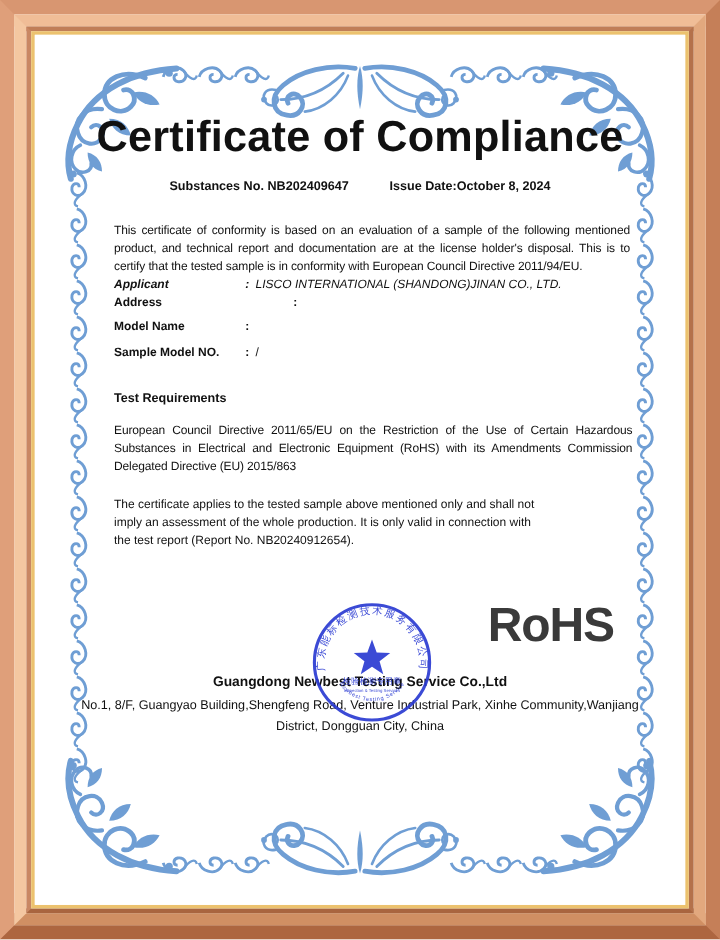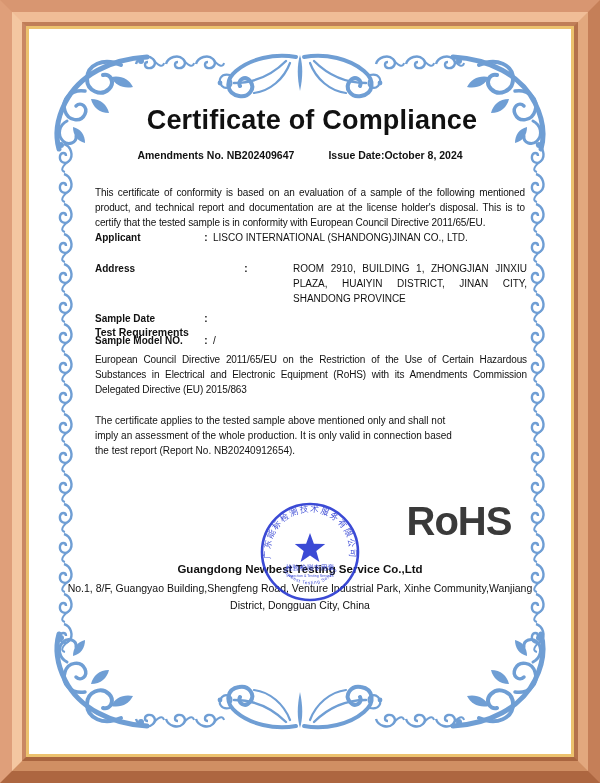--- a/index.html
+++ b/index.html
@@ -9,31 +9,31 @@
   body{width:600px;height:783px;font-family:"Liberation Sans",sans-serif;overflow:hidden;background:#fff;}
   .scene{position:relative;width:600px;height:783px;}
   
   .f{position:absolute;box-sizing:border-box;}
   .f1{inset:0;border:12px solid;border-color:#d89671 #c57f58 #ad6640 #df9f7a;}
   .f2{inset:12px;border:10px solid;border-color:#f0bd97 #e2a87e #d08f63 #f4c7a1;}
   .f3{inset:22px;border:4px solid;border-color:#c07e58 #b4714b #a9653f #c98763;}
   .f4{inset:26px;border:3px solid var(--gold);}
   .paper{position:absolute;inset:29px;background:#ffffff;}
   #ornament{position:absolute;left:10px;top:10px;width:522px;height:705px;}
-  .title{position:absolute;left:0;top:64px;width:100%;margin:12px;text-align:center;
-         font-size:27px;font-weight:bold;color:#111;letter-spacing:.2px;}
+  .title{position:absolute;left:0;top:64px;width:100%;margin:0;text-align:center;
+         font-size:36px;font-weight:bold;color:#111;letter-spacing:.2px;}
   .certline{position:absolute;left:0;top:120px;width:100%;text-align:center;
             font-size:10.5px;font-weight:bold;color:#111;}
   .certline .gap{display:inline-block;width:34px;}
   .certline span{white-space:pre;}
   .intro{position:absolute;left:66px;top:146px;width:430px;font-size:10px;line-height:15px;
          color:#111;text-align:justify;letter-spacing:-0.1px;}
   .fields{position:absolute;left:66px;top:201px;width:432px;font-size:10px;line-height:15px;color:#111;}
   .frow{display:flex;align-items:flex-start;}
-  .frow.m4{margin-bottom:16px;} .frow.m5{margin-bottom:5px;gap:40px;} .frow.m7{margin-bottom:7px;}
+  .frow.m4{margin-bottom:0;font-style:italic;} .frow.m5{margin-bottom:5px;gap:40px;} .frow.m7{margin-bottom:7px;}
   .flabel{flex:0 0 104px;font-weight:bold;}
   .fcolon{flex:0 0 14px;font-weight:bold;text-align:center;}
   .fvalue{flex:1;text-align:justify;}
   .tr-head{position:absolute;left:66px;top:297px;font-size:10.5px;font-weight:bold;color:#111;}
   .tr-body{position:absolute;left:66px;top:313px;width:432px;font-size:10px;line-height:15px;
            color:#111;text-align:justify;letter-spacing:-0.1px;}
   .validity{position:absolute;left:66px;top:374px;width:362px;font-size:10px;line-height:15px;color:#111;}
   .rohs{position:absolute;left:355px;top:470px;width:150px;text-align:center;
         font-size:40px;font-weight:bold;color:var(--rohs);letter-spacing:-1px;}
   #seal{position:absolute;left:226px;top:468px;width:110px;height:110px;opacity:.92;z-index:3;}
@@ -135,51 +135,50 @@
           <use href="#corner" transform="translate(12,693) scale(1,-1)"></use>
           <use href="#corner" transform="translate(510,693) scale(-1,-1)"></use>
           <use href="#medallion" transform="translate(261,14)"></use>
           <use href="#medallion" transform="translate(261,691) scale(1,-1)"></use>
         </g>
     </svg>
 
     <h1 class="title">Certificate of Compliance</h1>
 
     <div class="certline">
-      <span>Amendments No.</span><span> </span><span>NB202409647</span><span class="gap"></span><span>Issue Date:</span><span>October 8, 2024</span>
+      <span>Substances No.</span><span> </span><span>NB202409647</span><span class="gap"></span><span>Issue Date:</span><span>October 8, 2024</span>
     </div>
 
-    <p class="intro">This certificate of conformity is based on an evaluation of a sample of the following mentioned product, and technical report and documentation are at the license holder's disposal. This is to certify that the tested sample is in conformity with European Council Directive 2011/65/EU.</p>
+    <p class="intro">This certificate of conformity is based on an evaluation of a sample of the following mentioned product, and technical report and documentation are at the license holder's disposal. This is to certify that the tested sample is in conformity with European Council Directive 2011/94/EU.</p>
 
     <div class="fields">
       <div class="frow m4">
         <span class="flabel">Applicant</span>
         <span class="fcolon">:</span>
         <span class="fvalue">LISCO INTERNATIONAL (SHANDONG)JINAN CO., LTD.</span>
       </div>
       <div class="frow m5">
         <span class="flabel">Address</span>
         <span class="fcolon">:</span>
-        <span class="fvalue">ROOM 2910, BUILDING 1, ZHONGJIAN JINXIU PLAZA, HUAIYIN DISTRICT, JINAN CITY, SHANDONG PROVINCE</span>
       </div>
       <div class="frow m7">
-        <span class="flabel">Sample Date</span>
+        <span class="flabel">Model Name</span>
         <span class="fcolon">:</span>
       </div>
       <div class="frow">
         <span class="flabel">Sample Model NO.</span>
         <span class="fcolon">:</span>
         <span class="fvalue">/</span>
       </div>
     </div>
 
     <div class="tr-head">Test Requirements</div>
     <p class="tr-body">European Council Directive 2011/65/EU on the Restriction of the Use of Certain Hazardous Substances in Electrical and Electronic Equipment (RoHS) with its Amendments Commission Delegated Directive (EU) 2015/863</p>
 
-    <p class="validity">The certificate applies to the tested sample above mentioned only and shall not imply an assessment of the whole production. It is only valid in connection based the test report (Report No. NB20240912654).</p>
+    <p class="validity">The certificate applies to the tested sample above mentioned only and shall not imply an assessment of the whole production. It is only valid in connection with the test report (Report No. NB20240912654).</p>
 
     <div class="rohs">RoHS</div>
 
     <svg id="seal" viewBox="0 0 110 110" aria-hidden="true">
       <g style="color:var(--stamp)">
         <circle cx="55" cy="55" r="48" fill="none" stroke="currentColor" stroke-width="2.6"></circle>
         <defs>
           <path id="arcTop" d="M17.4,68.3 A40,40 0 1 1 92.6,68.3" fill="none"></path>
           <path id="arcBot" d="M24,65.6 A33,33 0 0 0 86,65.6" fill="none"></path>
         </defs>

